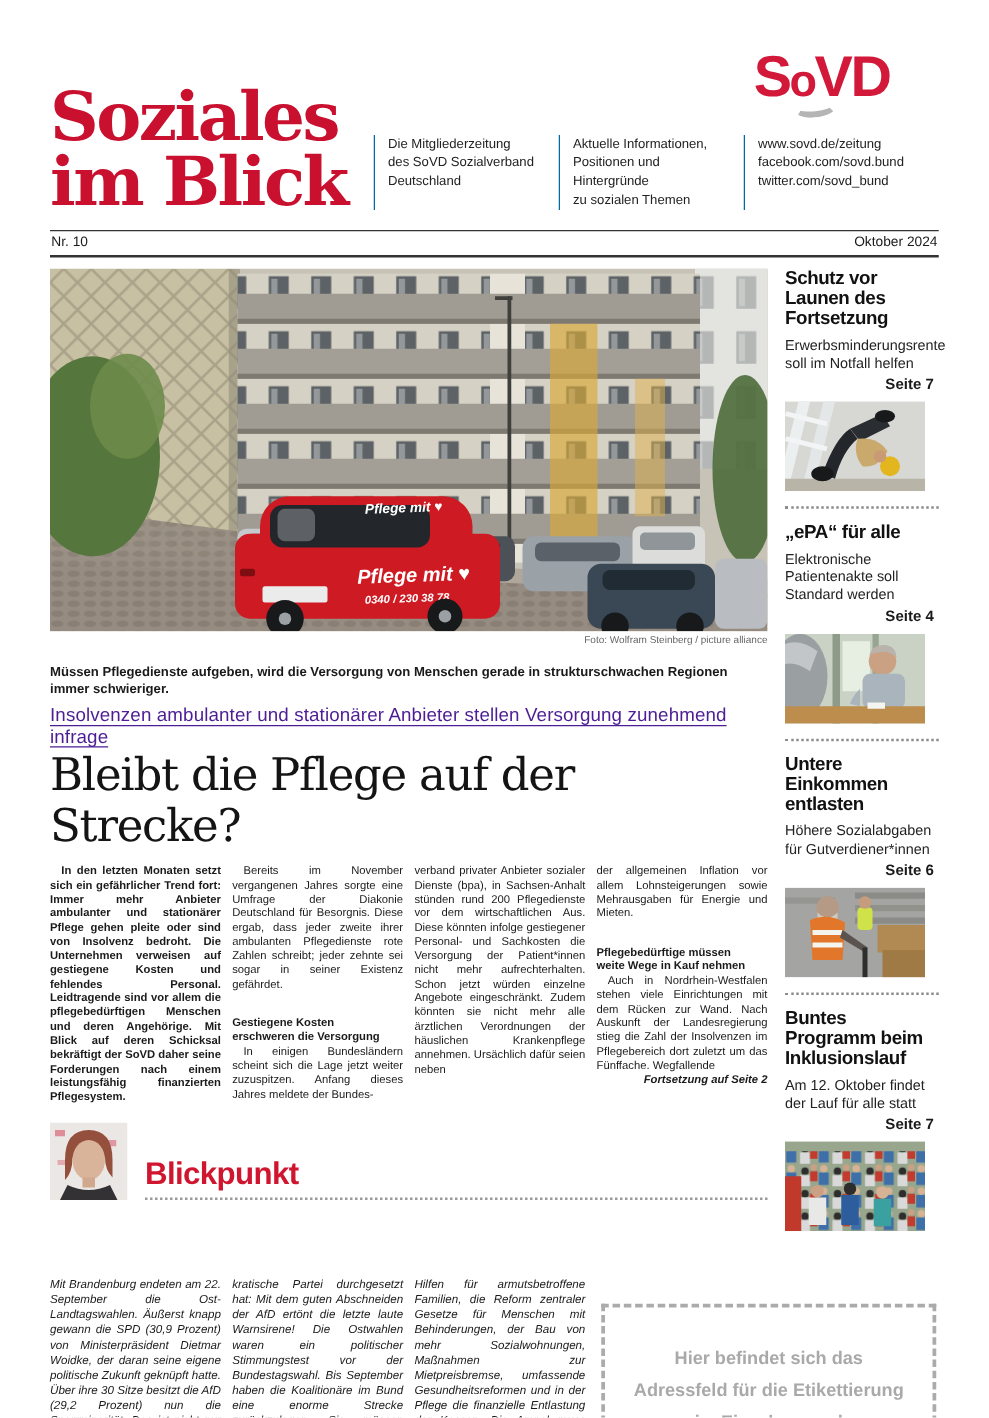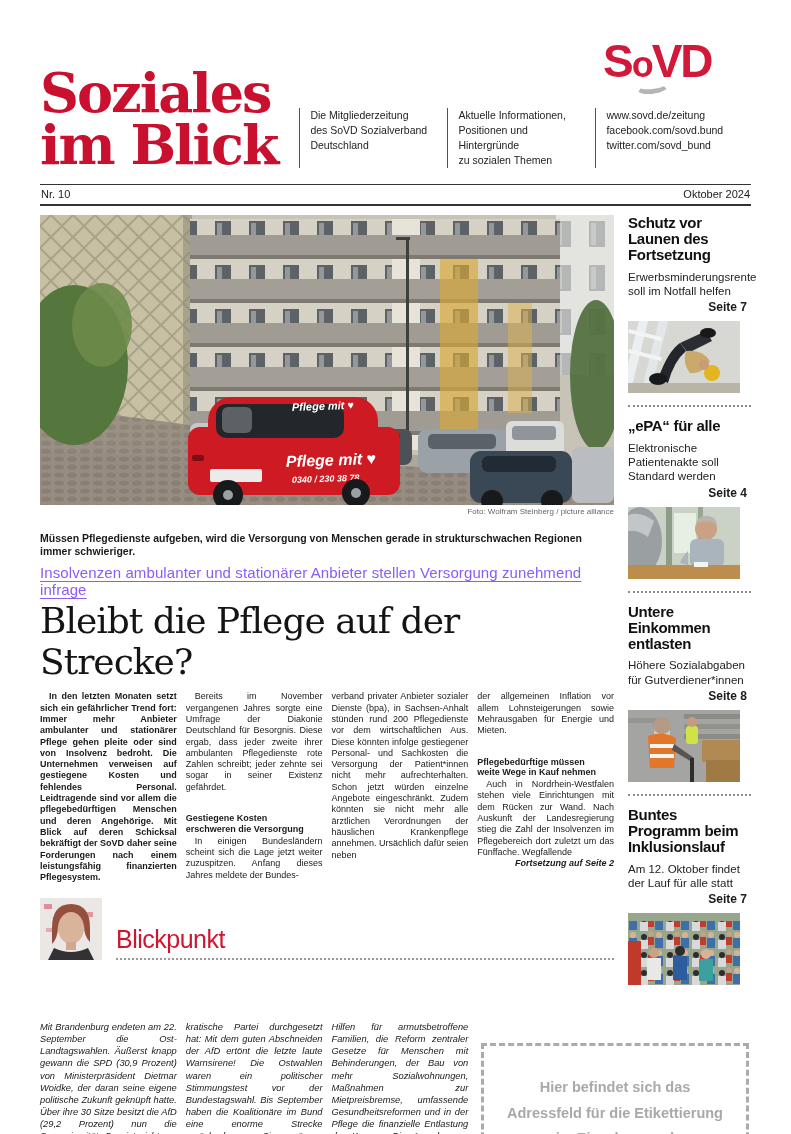--- a/index.html
+++ b/index.html
@@ -28,40 +28,40 @@
 
   
   .content { display:flex; gap:14px; margin-top:9px; }
   .main-col { width:574px; }
   .side-col { width:123px; }
 
   
   .photo-wrap { width:574px; height:290px; overflow:hidden; background:#c7c3b6; }
   .credit { font-size:8px; color:#666; text-align:right; margin:2px 0 16px 0; }
   .caption { font-size:10.5px; font-weight:bold; line-height:1.2; margin-bottom:7px; }
-  .kicker { font-size:15px; color:#8b5cf6; text-decoration:underline;
+  .kicker { font-size:15px; color:#4c1d95; text-decoration:underline;
     text-underline-offset:3px; text-decoration-thickness:1px; margin:4px 0 2px 0; letter-spacing:0.1px; }
   .headline { font-family:"DejaVu Serif", serif; font-weight:normal; font-size:36px;
     color:#141414; letter-spacing:-1px; margin:2px 0 9px 0; }
 
   
   .art-cols { display:flex; gap:9px; }
   .art-cols .acol { width:136.75px; font-size:9px; line-height:1.26; text-align:justify; }
   .acol p { margin:0; }
   .acol p.ind { text-indent:9px; }
   .acol .bold-intro { font-weight:bold; }
   .acol .subhead { font-weight:bold; margin-top:20px; white-space:pre-line; text-align:left; line-height:1.2; }
   .acol .subhead + p { margin-top:1px; }
   .continuation { font-weight:bold; font-style:italic; text-align:right; margin-top:1px; }
 
   
   .blickpunkt { display:flex; align-items:flex-end; margin-top:14px; width:574px; }
   .bp-portrait { width:62px; height:62px; flex:0 0 62px; }
   .bp-right { flex:1; border-bottom:2px dotted #9a9a9a; padding-bottom:4px; margin-left:14px; }
-  .bp-heading { color:#d0162f; font-weight:normal; font-size:25px; letter-spacing:-0.5px; }
+  .bp-heading { color:#d0162f; font-weight:bold; font-size:25px; letter-spacing:-0.5px; }
 
   
   .sb-item { padding-bottom:12px; margin-bottom:11px; }
   .sb-item.divided { border-bottom:2px dotted #8c8c8c; }
   .sb-title { font-weight:bold; font-size:15px; line-height:1.08; letter-spacing:-0.3px; color:#111; }
   .sb-dek { font-size:11.5px; line-height:1.25; margin-top:6px; color:#222; }
   .sb-page { font-weight:bold; font-size:12px; text-align:right; margin-top:2px; padding-right:4px; }
   .sb-img { width:112px; height:72px; margin-top:7px; overflow:hidden; }
 
   
@@ -290,21 +290,21 @@
             <path d="M-4,10 Q10,2 26,14 L20,30 Q6,20 -4,26 Z" fill="#c3c6c8"></path>
             <rect x="0" y="58" width="112" height="14" fill="#bd8d4e"></rect>
             <rect x="66" y="55" width="14" height="5" fill="#f4f4f0"></rect>
           </svg>
         </div>
       </div>
 
       <div class="sb-item divided">
         <div class="sb-title">Untere Einkommen entlasten</div>
         <div class="sb-dek">Höhere Sozialabgaben für Gutverdiener*innen</div>
-        <div class="sb-page">Seite 8</div>
+        <div class="sb-page">Seite 6</div>
         <div class="sb-img">
           <svg width="112" height="72" viewBox="0 0 112 72">
             <rect width="112" height="72" fill="#a4a4a2"></rect>
             <g opacity="0.6">
               <rect x="56" y="4" width="56" height="5" fill="#7c7c78"></rect>
                 <rect x="56" y="14" width="56" height="5" fill="#87877f"></rect>
               <rect x="56" y="24" width="56" height="5" fill="#7c7c78"></rect>
                 <rect x="0" y="8" width="40" height="5" fill="#8c8c86"></rect>
             </g>
             <rect x="74" y="30" width="38" height="22" fill="#b08a52"></rect>

